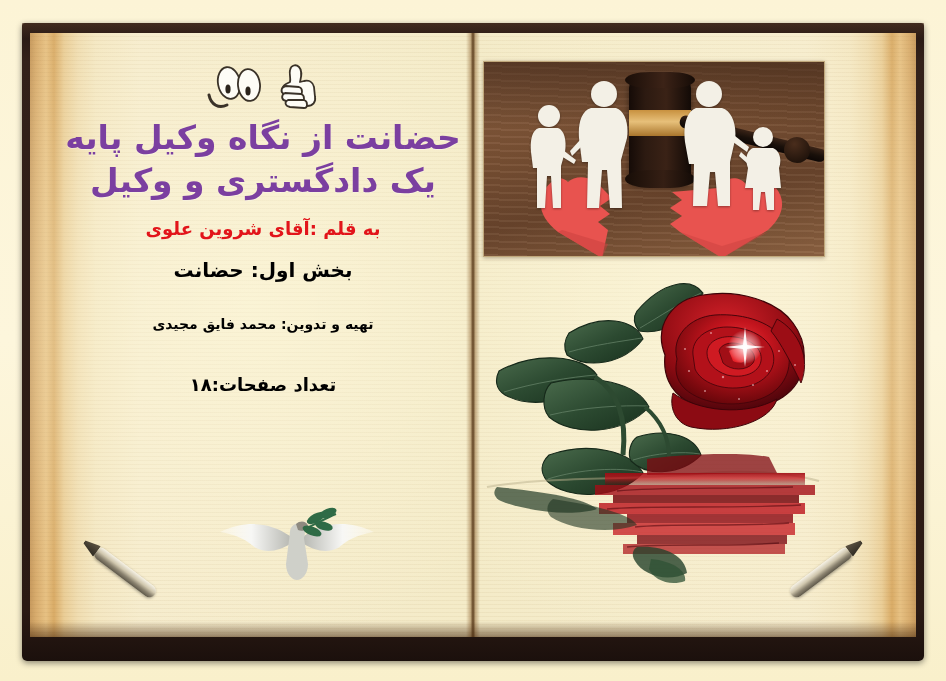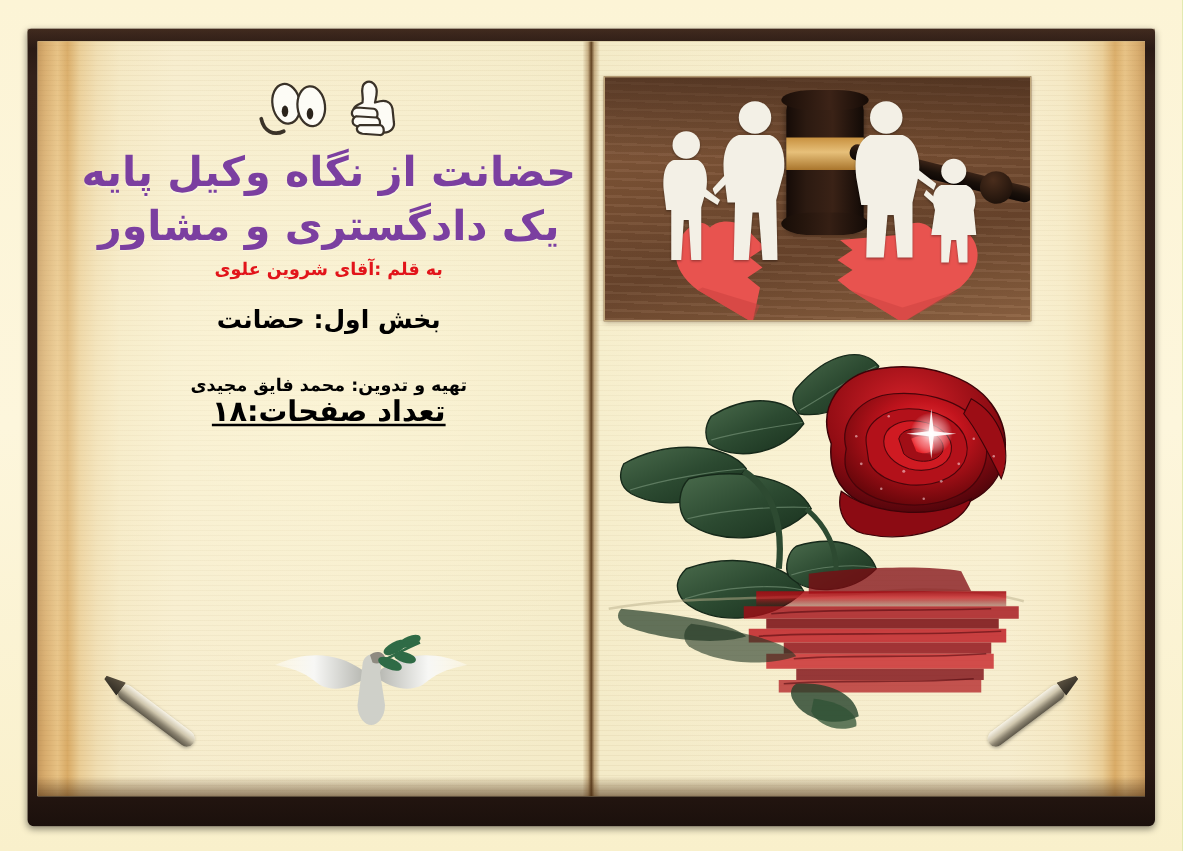--- a/index.html
+++ b/index.html
@@ -113,42 +113,42 @@
     gap:14px; height:58px; margin-bottom:4px;
   }
   .title{
     color:#7b3fa0;
     font-family:"DejaVu Sans", sans-serif;
     font-weight:bold; font-size:33px; line-height:1.30;
     letter-spacing:0px;
     text-shadow:0 1px 0 rgba(255,255,255,.35);
   }
   .byline{
-    color:#e2141a; font-weight:bold; font-size:14px;
-    margin-top:4px; line-height:1.3;
+    color:#e2141a; font-weight:bold; font-size:18px;
+    margin-top:14px; line-height:1.3;
   }
   .latin-name{
     color:#1420e0; font-weight:normal; font-size:21px;
     font-family:"Liberation Sans", sans-serif;
     margin-top:3px; letter-spacing:.5px;
   }
   .latin-name .sp{ display:inline-block; width:14px; }
   .misspelled{
     text-decoration:underline wavy #e2141a;
     text-decoration-thickness:1.5px;
     text-underline-offset:2px;
   }
   .part-line{
     color:#000; font-weight:bold; font-size:20px; margin-top:18px;
   }
   .credit-line{
     color:#000; font-weight:bold; font-size:14px; margin-top:34px;
   }
   .pages-count{
-    color:#000; font-weight:bold; font-size:23px; text-decoration:underline;
+    color:#000; font-weight:bold; font-size:18px; margin-top:42px;
   }
 
   
   .photo{
     position:absolute; left:10px; top:28px; width:342px; height:196px;
     border:1px solid #c0a87c;
     overflow:hidden;
     background:#6b4a33;
     box-shadow:0 1px 4px rgba(60,35,15,.35);
   }
@@ -253,21 +253,21 @@
               <ellipse cx="44" cy="20" rx="11" ry="16" fill="#fdfcf6" transform="rotate(-6 44 20)"></ellipse>
               <ellipse cx="23" cy="24" rx="2.6" ry="4.6" fill="#2b241c" stroke="none"></ellipse>
               <ellipse cx="43" cy="26" rx="2.6" ry="4.6" fill="#2b241c" stroke="none"></ellipse>
               <path d="M4 30 C6 40 14 44 22 40" fill="none" stroke-width="3" stroke-linecap="round"></path>
             </g>
           </svg>
         </div>
 
         <div class="title">
           <div>حضانت از نگاه وکیل پایه</div>
-          <div>یک دادگستری و مشاور</div>
+          <div>یک دادگستری و وکیل</div>
         </div>
 
         <div class="byline">به قلم :آقای شروین علوی</div>
 
 
         <div class="part-line">بخش اول: حضانت</div>
 
         <div class="credit-line">تهیه و تدوین: محمد فایق مجیدی</div>
 
         <div class="pages-count">تعداد صفحات:۱۸</div>

